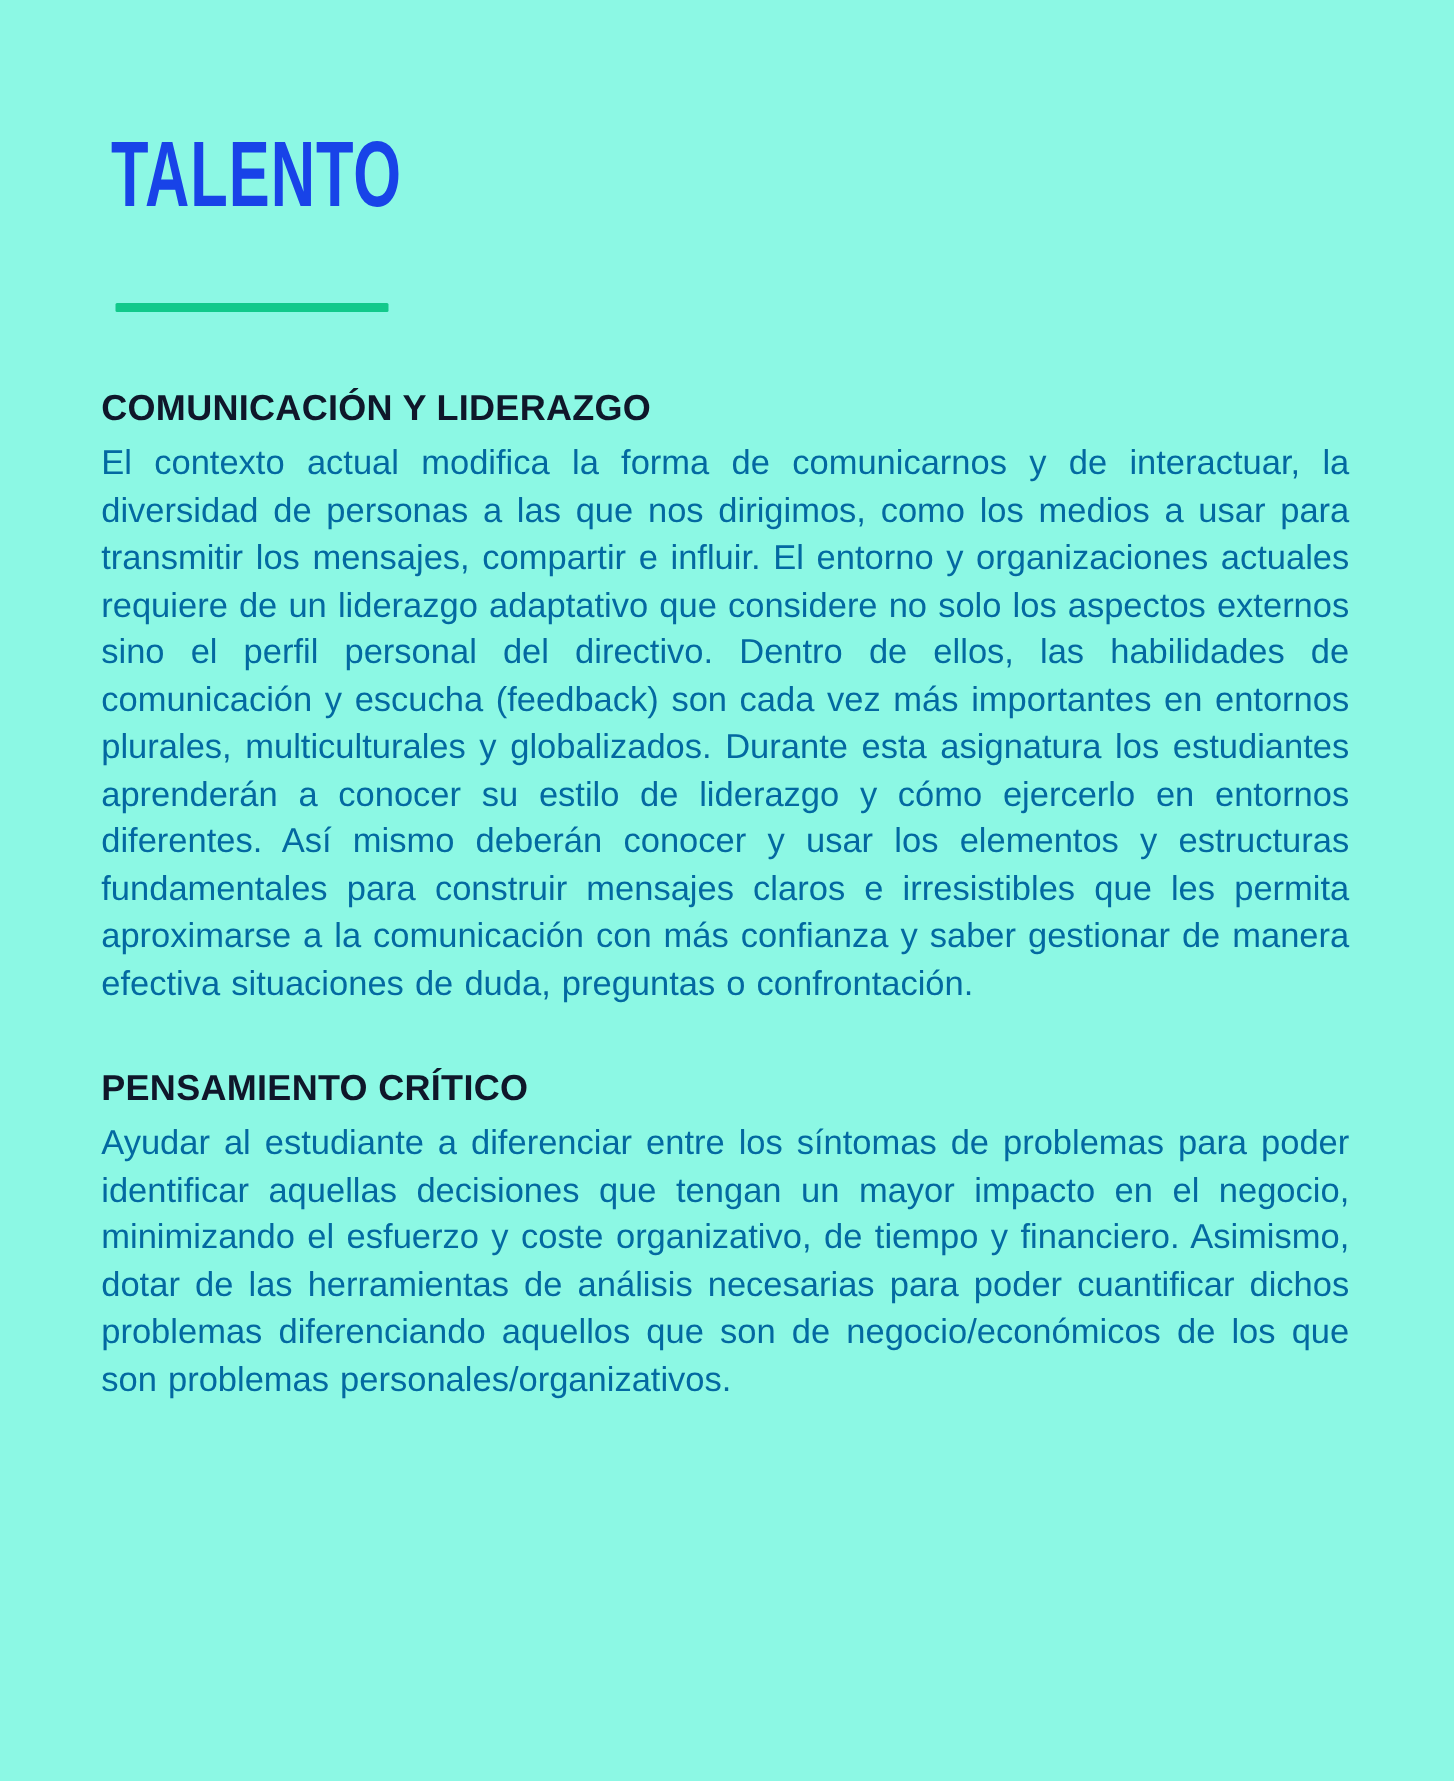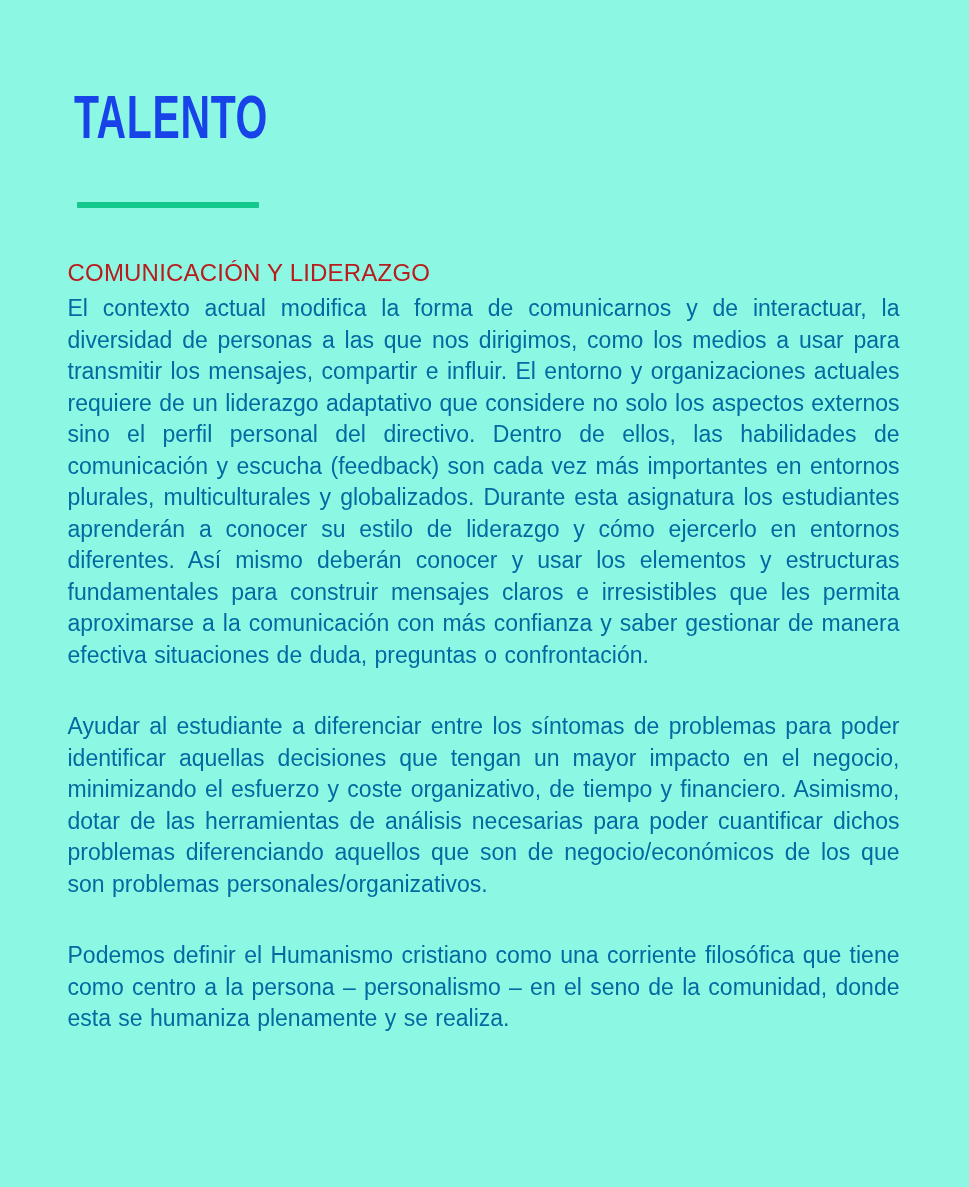--- a/index.html
+++ b/index.html
@@ -37,22 +37,22 @@
     background: #12C98B;
     margin: 54px 0 0 9px;
     border-radius: 1px;
   }
   .section { margin-top: 40px; }
   .section.first { margin-top: 50px; }
   .section-heading {
     margin: 0;
     font-size: 24px;
     line-height: 30px;
-    font-weight: normal;
-    color: #b91c1c;
+    font-weight: bold;
+    color: #0f172a;
     letter-spacing: 0.2px;
   }
   .section-body {
     margin: 5px 0 0 0;
     font-size: 23px;
     line-height: 31.5px;
     text-align: justify;
     color: #0369a1;
     word-spacing: 1px;
   }
@@ -65,20 +65,20 @@
   <h1 class="page-title">TALENTO</h1>
 
   <div class="title-underline"></div>
 
   <section class="section first">
     <h2 class="section-heading">COMUNICACIÓN Y LIDERAZGO</h2>
     <p class="section-body">El contexto actual modifica la forma de comunicarnos y de interactuar, la diversidad de personas a las que nos dirigimos, como los medios a usar para transmitir los mensajes, compartir e influir. El entorno y organizaciones actuales requiere de un liderazgo adaptativo que considere no solo los aspectos externos sino el perfil personal del directivo. Dentro de ellos, las habilidades de comunicación y escucha (feedback) son cada vez más importantes en entornos plurales, multiculturales y globalizados. Durante esta asignatura los estudiantes aprenderán a conocer su estilo de liderazgo y cómo ejercerlo en entornos diferentes. Así mismo deberán conocer y usar los elementos y estructuras fundamentales para construir mensajes claros e irresistibles que les permita aproximarse a la comunicación con más confianza y saber gestionar de manera efectiva situaciones de duda, preguntas o confrontación.</p>
   </section>
 
   <section class="section">
+    <h2 class="section-heading">PENSAMIENTO CRÍTICO</h2>
     <p class="section-body">Ayudar al estudiante a diferenciar entre los síntomas de problemas para poder identificar aquellas decisiones que tengan un mayor impacto en el negocio, minimizando el esfuerzo y coste organizativo, de tiempo y financiero. Asimismo, dotar de las herramientas de análisis necesarias para poder cuantificar dichos problemas diferenciando aquellos que son de negocio/económicos de los que son problemas personales/organizativos.</p>
   </section>
 
   <section class="section">
-    <p class="section-body">Podemos definir el Humanismo cristiano como una corriente filosófica que tiene como centro a la persona – personalismo – en el seno de la comunidad, donde esta se humaniza plenamente y se realiza.</p>
   </section>
 
 </div>
 
 </body></html>

